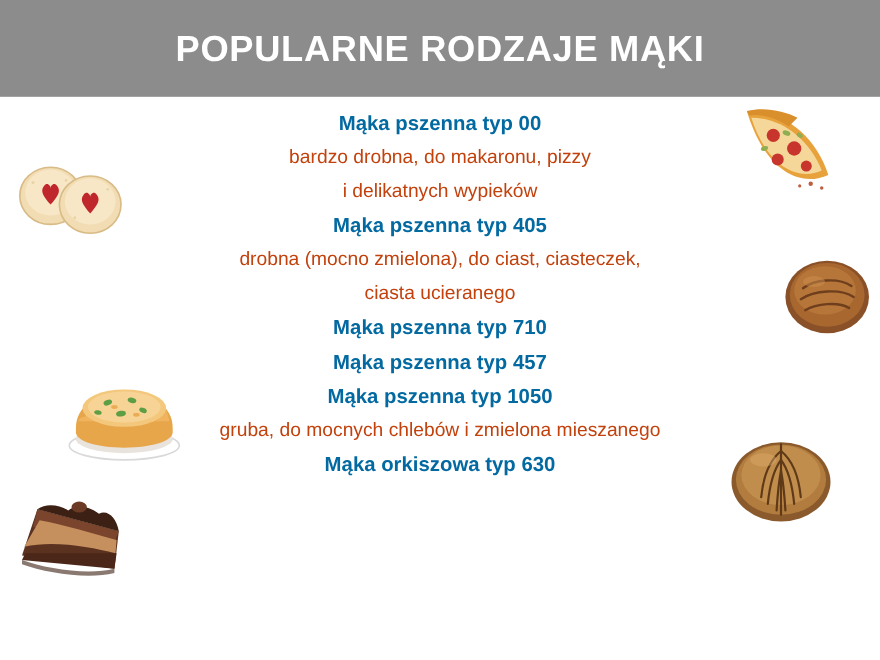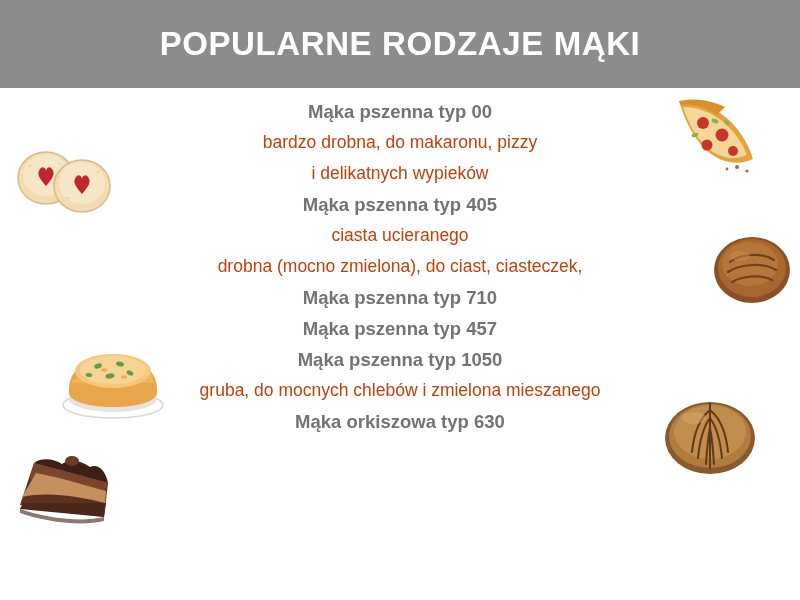--- a/index.html
+++ b/index.html
@@ -53,21 +53,21 @@
     top: 8px;
     width: 560px;
     text-align: center;
   }
   .entry {
     margin: 0 0 0 0;
   }
   .entry-name {
     font-size: 18.5px;
     font-weight: bold;
-    color: #737373;
+    color: #0369a1;
     line-height: 31px;
     text-align: center;
   }
   .entry-desc {
     font-size: 17.5px;
     font-weight: normal;
     color: #c2410c;
     line-height: 31px;
     text-align: center;
   }
@@ -110,22 +110,22 @@
         <div class="entry-name">Mąka pszenna typ 00</div>
         <div class="entry-desc">
           <span class="line">bardzo drobna, do makaronu, pizzy</span>
           <span class="line">i delikatnych wypieków</span>
         </div>
       </div>
 
       <div class="entry">
         <div class="entry-name">Mąka pszenna typ 405</div>
         <div class="entry-desc">
+          <span class="line">drobna (mocno zmielona), do ciast, ciasteczek,</span>
           <span class="line">ciasta ucieranego</span>
-          <span class="line">drobna (mocno zmielona), do ciast, ciasteczek,</span>
         </div>
       </div>
 
       <div class="entry">
         <div class="entry-name">Mąka pszenna typ 710</div>
       </div>
 
       <div class="entry">
         <div class="entry-name">Mąka pszenna typ 457</div>
       </div>

